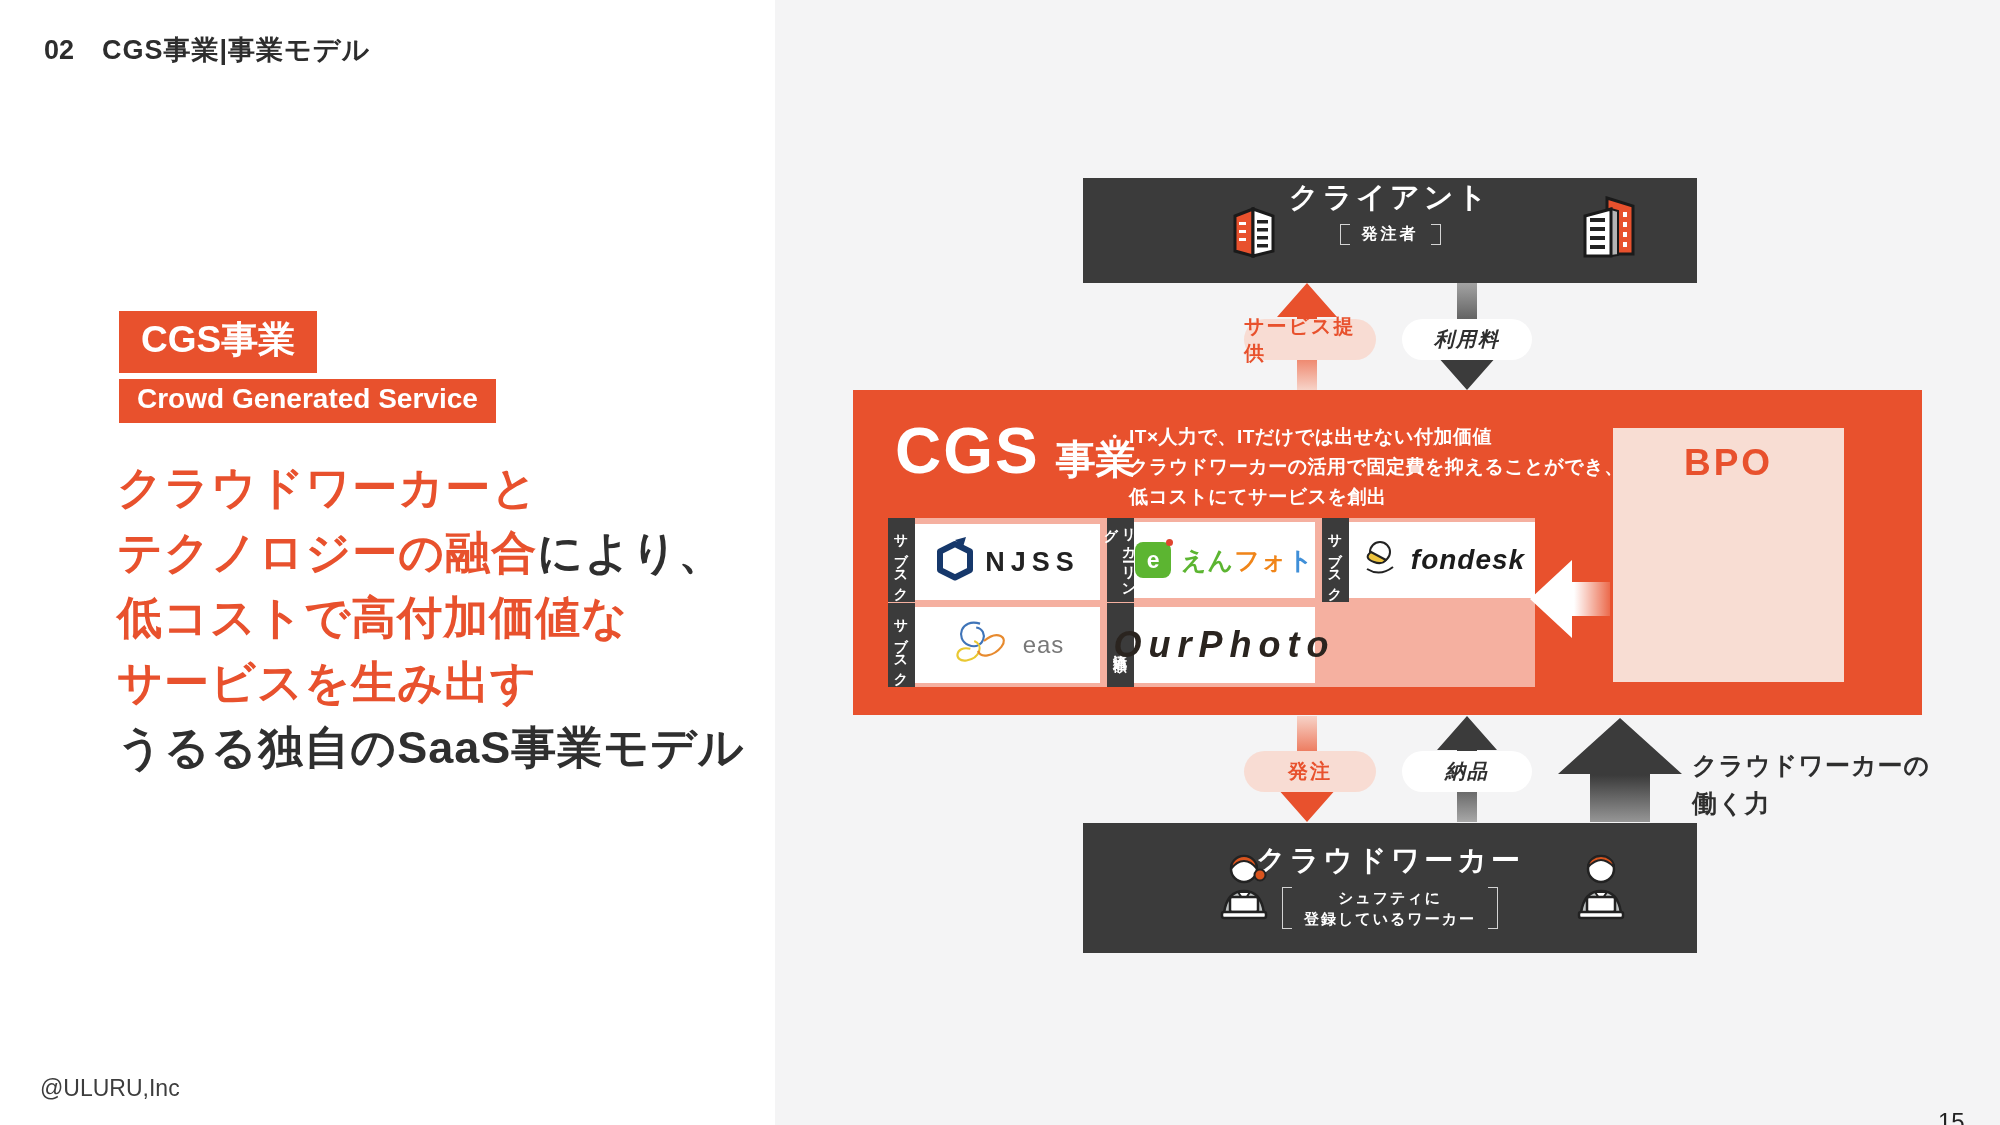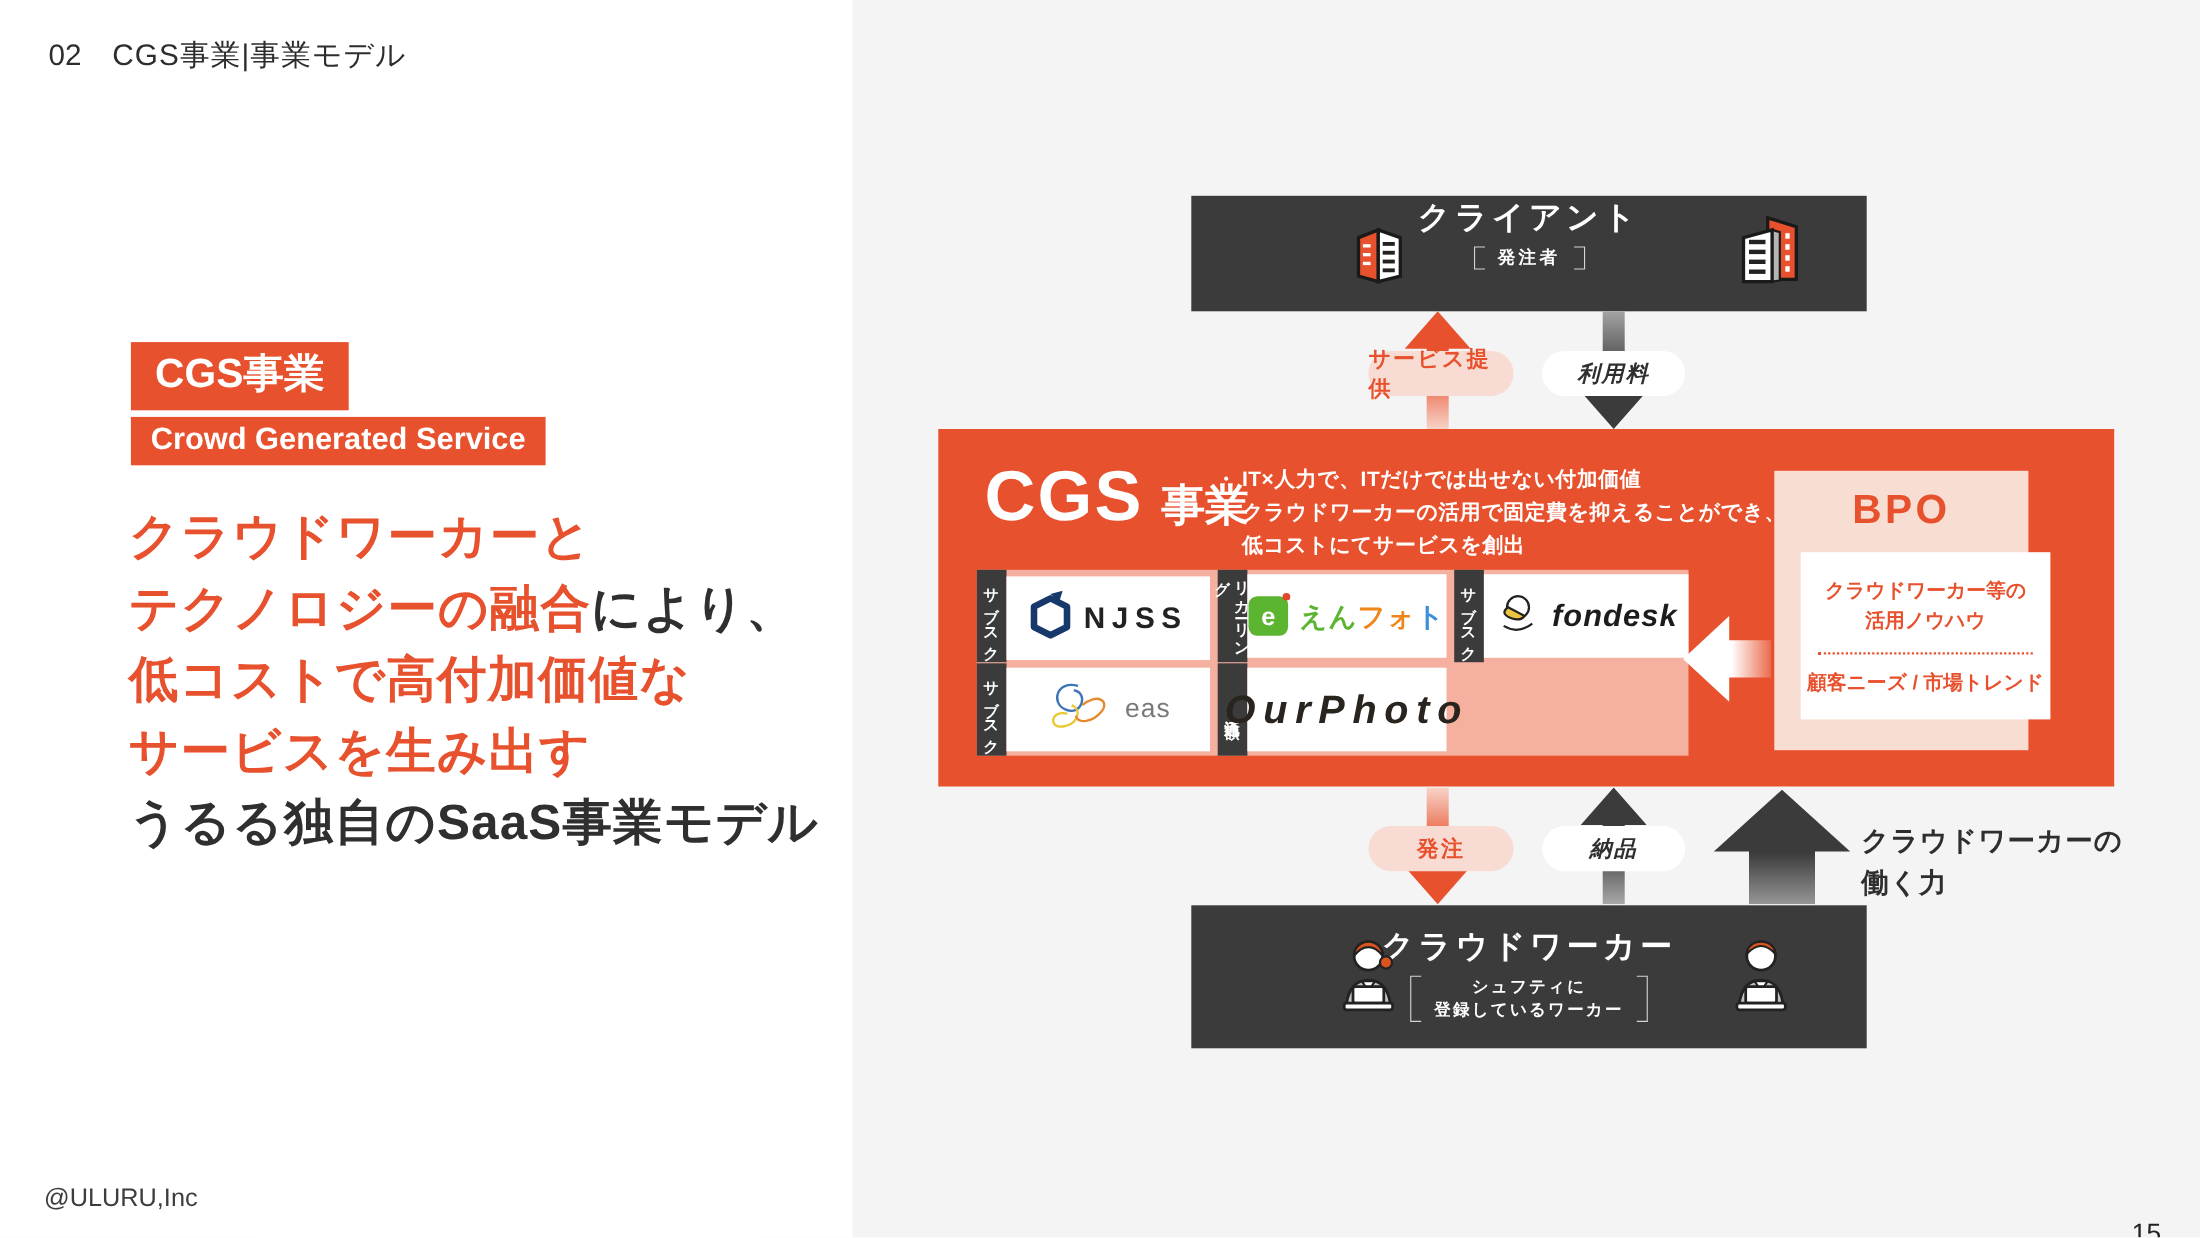--- a/index.html
+++ b/index.html
@@ -1,21 +1,21 @@
 <!DOCTYPE html>
 <html><head>
 <meta charset="utf-8">
 <style>
   html,body{margin:0;padding:0;background:#ffffff;}
   .stage{position:relative;width:2000px;height:1125px;background:#ffffff;overflow:hidden;
          font-family:"Liberation Sans","DejaVu Sans",sans-serif;color:#2f2f2f;}
   .panel-right{position:absolute;left:775px;top:0;width:1225px;height:1125px;background:#f4f4f5;}
 
   
-  .slide-header{position:absolute;left:44px;top:32px;display:flex;gap:28px;align-items:baseline;font-weight:400;color:#2d2d2d;}
+  .slide-header{position:absolute;left:44px;top:32px;display:flex;gap:28px;align-items:baseline;font-weight:700;color:#2d2d2d;}
   .header-num{font-size:27px;}
   .header-title{font-size:27px;letter-spacing:1px;}
 
   
   .tag-main{position:absolute;left:119px;top:311px;background:#e8512d;color:#fff;font-size:37px;font-weight:700;padding:4px 22px 8px;}
   .tag-sub{position:absolute;left:119px;top:379px;background:#e8512d;color:#fff;font-size:28px;font-weight:700;padding:4px 18px 8px;}
   .headline{position:absolute;left:117px;top:455px;font-size:45px;font-weight:800;line-height:65px;letter-spacing:1px;color:#2f2f2f;}
   .hl-orange{color:#e8512d;}
 
   .credit{position:absolute;left:40px;top:1075px;font-size:23px;color:#3d3d3d;}
@@ -232,28 +232,20 @@
           <span>流通額</span>
         </div>
       <div class="svc-body" style="left:246px;top:89px;width:181px;">
         <span class="logo-ourphoto">OurPhoto</span>
       </div>
 
     </div>
 
     <div class="bpo-box">
       <div class="bpo-title">BPO</div>
-      <div class="bpo-inner">
-        <div class="bpo-item1">
-          <div>クラウドワーカー等の</div>
-          <div>活用ノウハウ</div>
-        </div>
-        <div class="bpo-divider"></div>
-        <div class="bpo-item2">顧客ニーズ / 市場トレンド</div>
-      </div>
     </div>
   </div>
 
   <svg class="arrow-svg" style="left:1530px;top:560px;" width="80" height="78">
     <defs>
         <linearGradient id="gBpo" x1="0" y1="0" x2="1" y2="0">
       <stop offset="0" stop-color="#ffffff"></stop>
           <stop offset=".55" stop-color="#ffffff"></stop>
           <stop offset="1" stop-color="#ffffff" stop-opacity=".15"></stop>
     </linearGradient>

